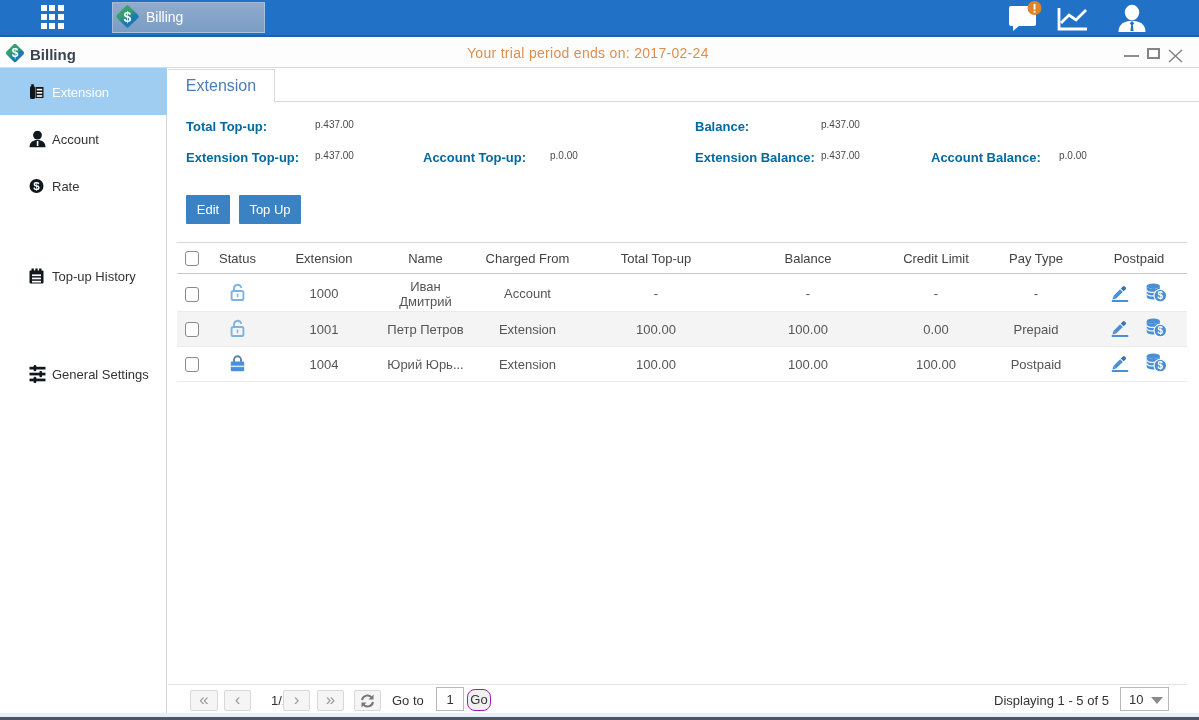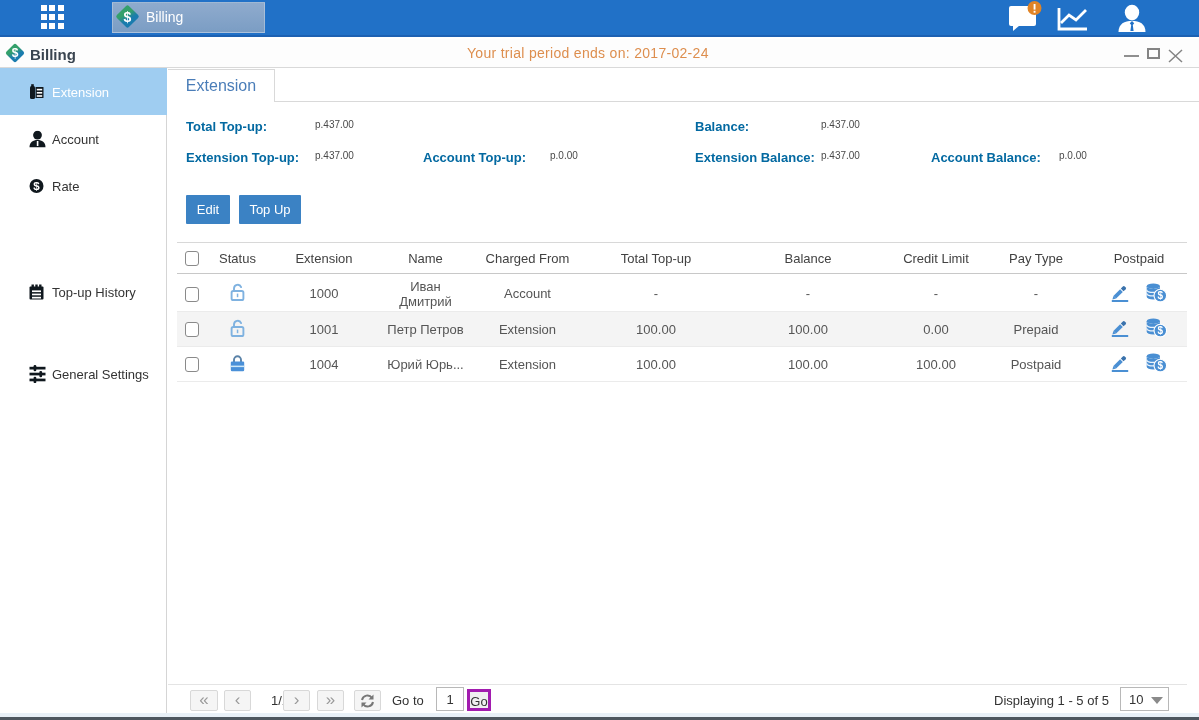--- a/index.html
+++ b/index.html
@@ -45,21 +45,21 @@
 td{font-size:13px;color:#555;height:35px;text-align:center;border-bottom:1px solid #ebebeb}
 tr.sp td{height:3px;border-bottom:none}
 tr.alt td{background:#f4f4f4}
 .cb{display:inline-block;width:14px;height:15px;border:1px solid #8a8a8a;border-radius:3px;background:#fff;vertical-align:middle}
 
 #pgbar{left:168px;top:684px;width:1019px;height:32px;border-top:1px solid #e4e4e4;background:#fff}
 .pgbtn{position:absolute;top:690px;height:21px;background:#f5f5f5;border:1px solid #d8d8d8;border-radius:2px;color:#9a9a9a;text-align:center}
 .pgarrow{font-size:17px;line-height:18px;color:#9a9a9a}
 .pgtxt{position:absolute;font-size:13px;color:#333}
 #goinput{left:436px;top:687px;width:28px;height:24px;border:1px solid #b8b8b8;font-size:13px;text-align:center;line-height:22px;color:#333;background:#fff}
-#gobtn{left:467px;top:689px;width:24px;height:22px;background:#f0f0f0;border:3px solid #a21caf;border-radius:0;font-size:13px;color:#333;text-align:center;line-height:20px}
+#gobtn{left:467px;top:689px;width:24px;height:22px;background:#f0f0f0;border:1px solid #a21caf;border-radius:8px;font-size:13px;color:#333;text-align:center;line-height:20px}
 #dropdown{left:1120px;top:687px;width:49px;height:24px;border:1px solid #b8b8b8;background:#fff}
 #dropdown .num{position:absolute;left:8px;top:4px;font-size:13px;color:#333}
 #dropdown .tri{position:absolute;right:5px;top:9px;width:0;height:0;border-left:6.5px solid transparent;border-right:6.5px solid transparent;border-top:7px solid #8a8a8a}
 
 #bstrip1{left:0;top:713px;width:1199px;height:4px;background:#e8f0f7}
 #bstrip2{left:0;top:717px;width:1199px;height:3px;background:#4e575f}
 </style>
 </head>
 <body>
 <svg style="position:absolute;width:0;height:0">
@@ -158,21 +158,21 @@
     </svg>
     <span class="mtxt">Account</span>
   </div>
   <div class="mitem" style="top:94px">
     <svg class="mico" width="15" height="15" viewBox="0 0 15 15">
       <circle cx="7.5" cy="7.5" r="7" fill="#10181e"></circle>
       <text x="7.5" y="11.6" font-size="11.5" font-weight="bold" fill="#fff" text-anchor="middle" font-family="Liberation Sans">$</text>
     </svg>
     <span class="mtxt">Rate</span>
   </div>
-  <div class="mitem" style="top:200px">
+  <div class="mitem" style="top:184px">
     <svg class="mico" width="15" height="16" viewBox="0 0 15 16">
       <rect x="2.5" y="0.5" width="2.4" height="4" fill="#10181e"></rect>
       <rect x="6.3" y="0.5" width="2.4" height="4" fill="#10181e"></rect>
       <rect x="10.1" y="0.5" width="2.4" height="4" fill="#10181e"></rect>
       <rect x="0.5" y="2.5" width="14" height="13" rx="1" fill="#10181e"></rect>
       <rect x="3" y="6.4" width="9" height="1.7" fill="#fff"></rect>
       <rect x="3" y="9.6" width="9" height="1.7" fill="#fff"></rect>
       <rect x="3" y="12.8" width="9" height="1.7" fill="#fff"></rect>
     </svg>
     <span class="mtxt">Top-up History</span>

